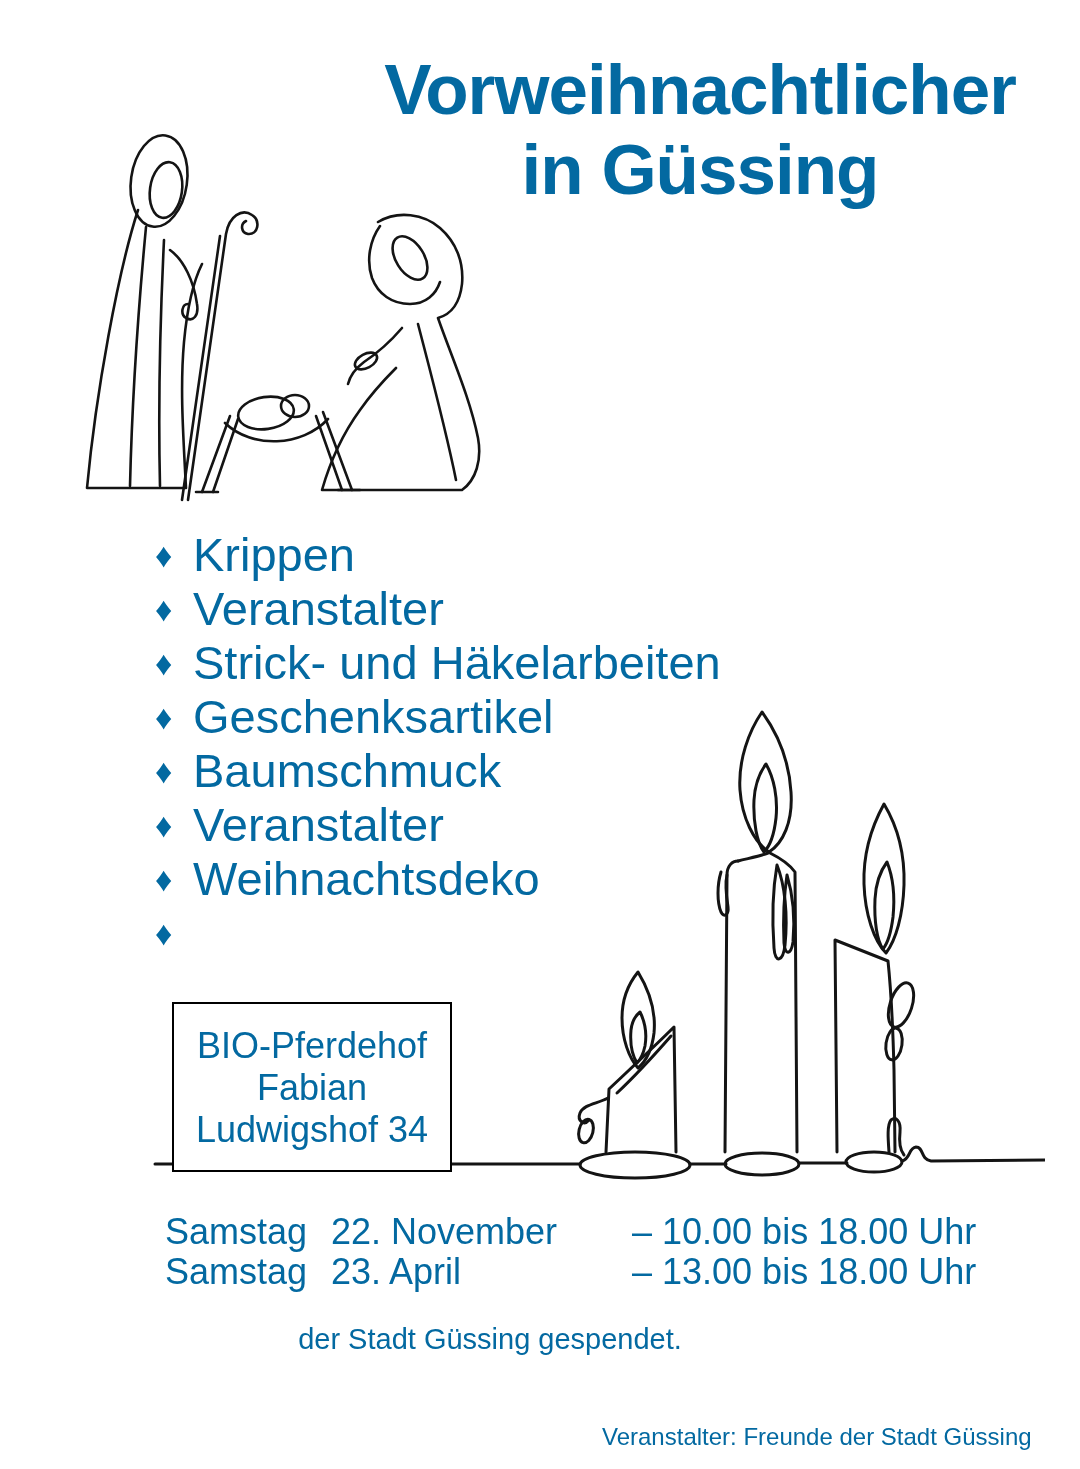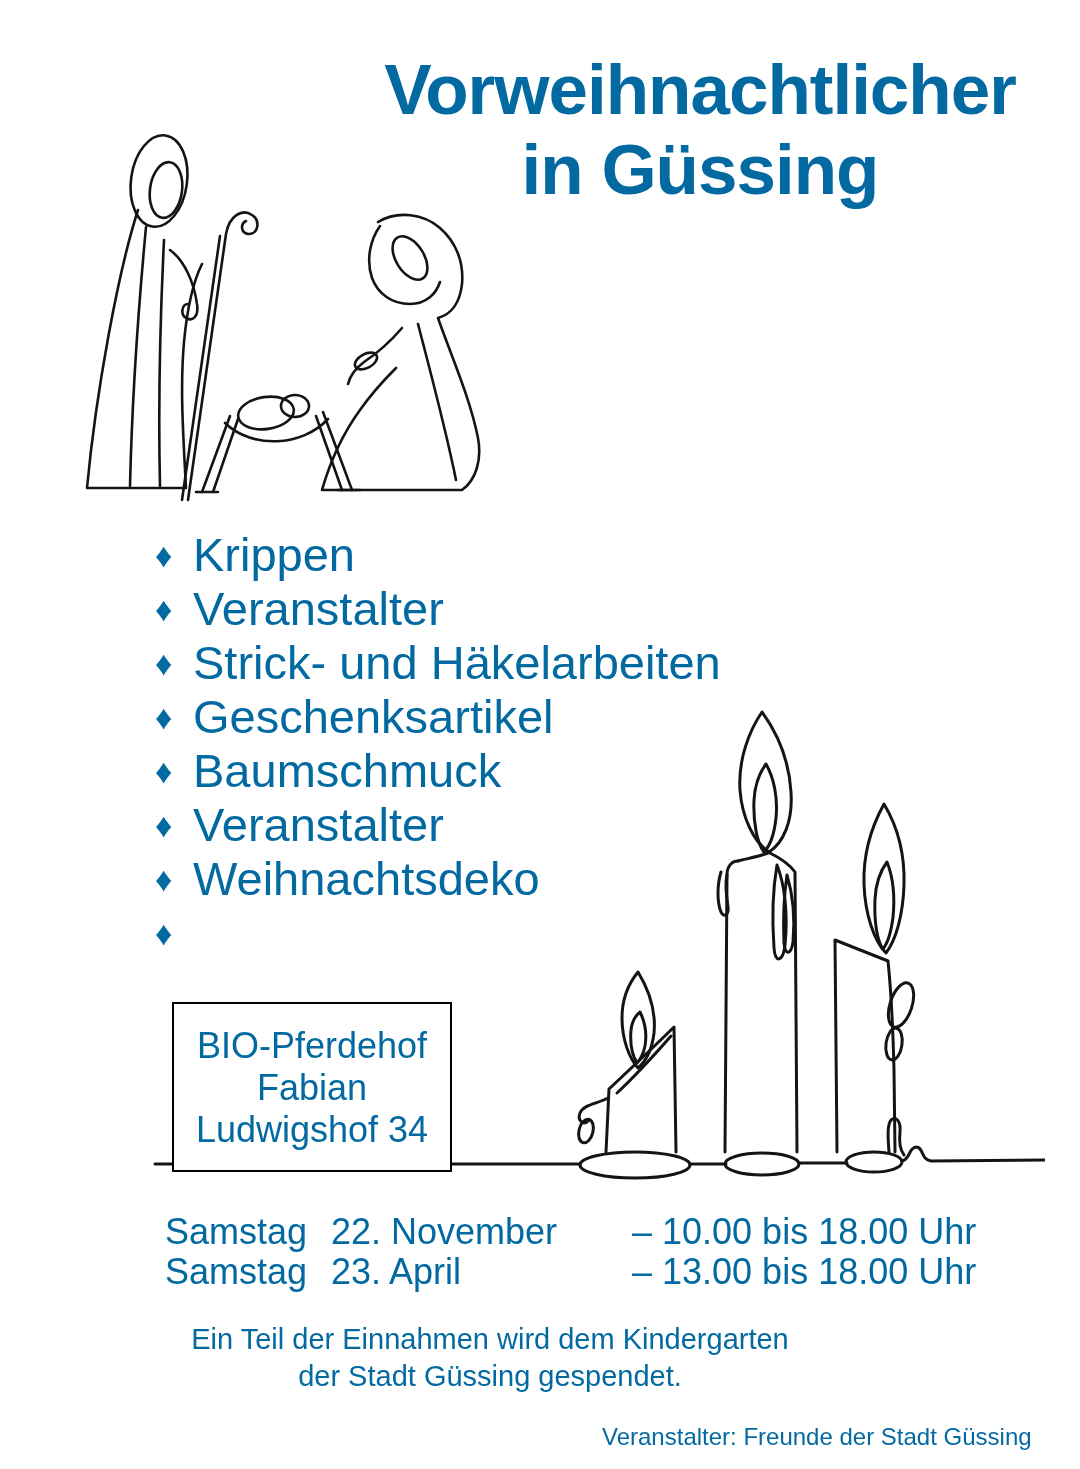--- a/index.html
+++ b/index.html
@@ -168,19 +168,18 @@
       <span class="time">– 10.00 bis 18.00 Uhr</span>
     </div>
     <div class="srow">
       <span class="day">Samstag</span>
       <span class="date">23. April</span>
       <span class="time">– 13.00 bis 18.00 Uhr</span>
     </div>
   </div>
 
   <div class="donation">
-    <div>Ein Teil der Einnahmen wird dem Kindergarten</div>
     <div>der Stadt Güssing gespendet.</div>
   </div>
 
   <div class="footer">Veranstalter: Freunde der Stadt Güssing</div>
 
 </div>
 
 </body></html>

